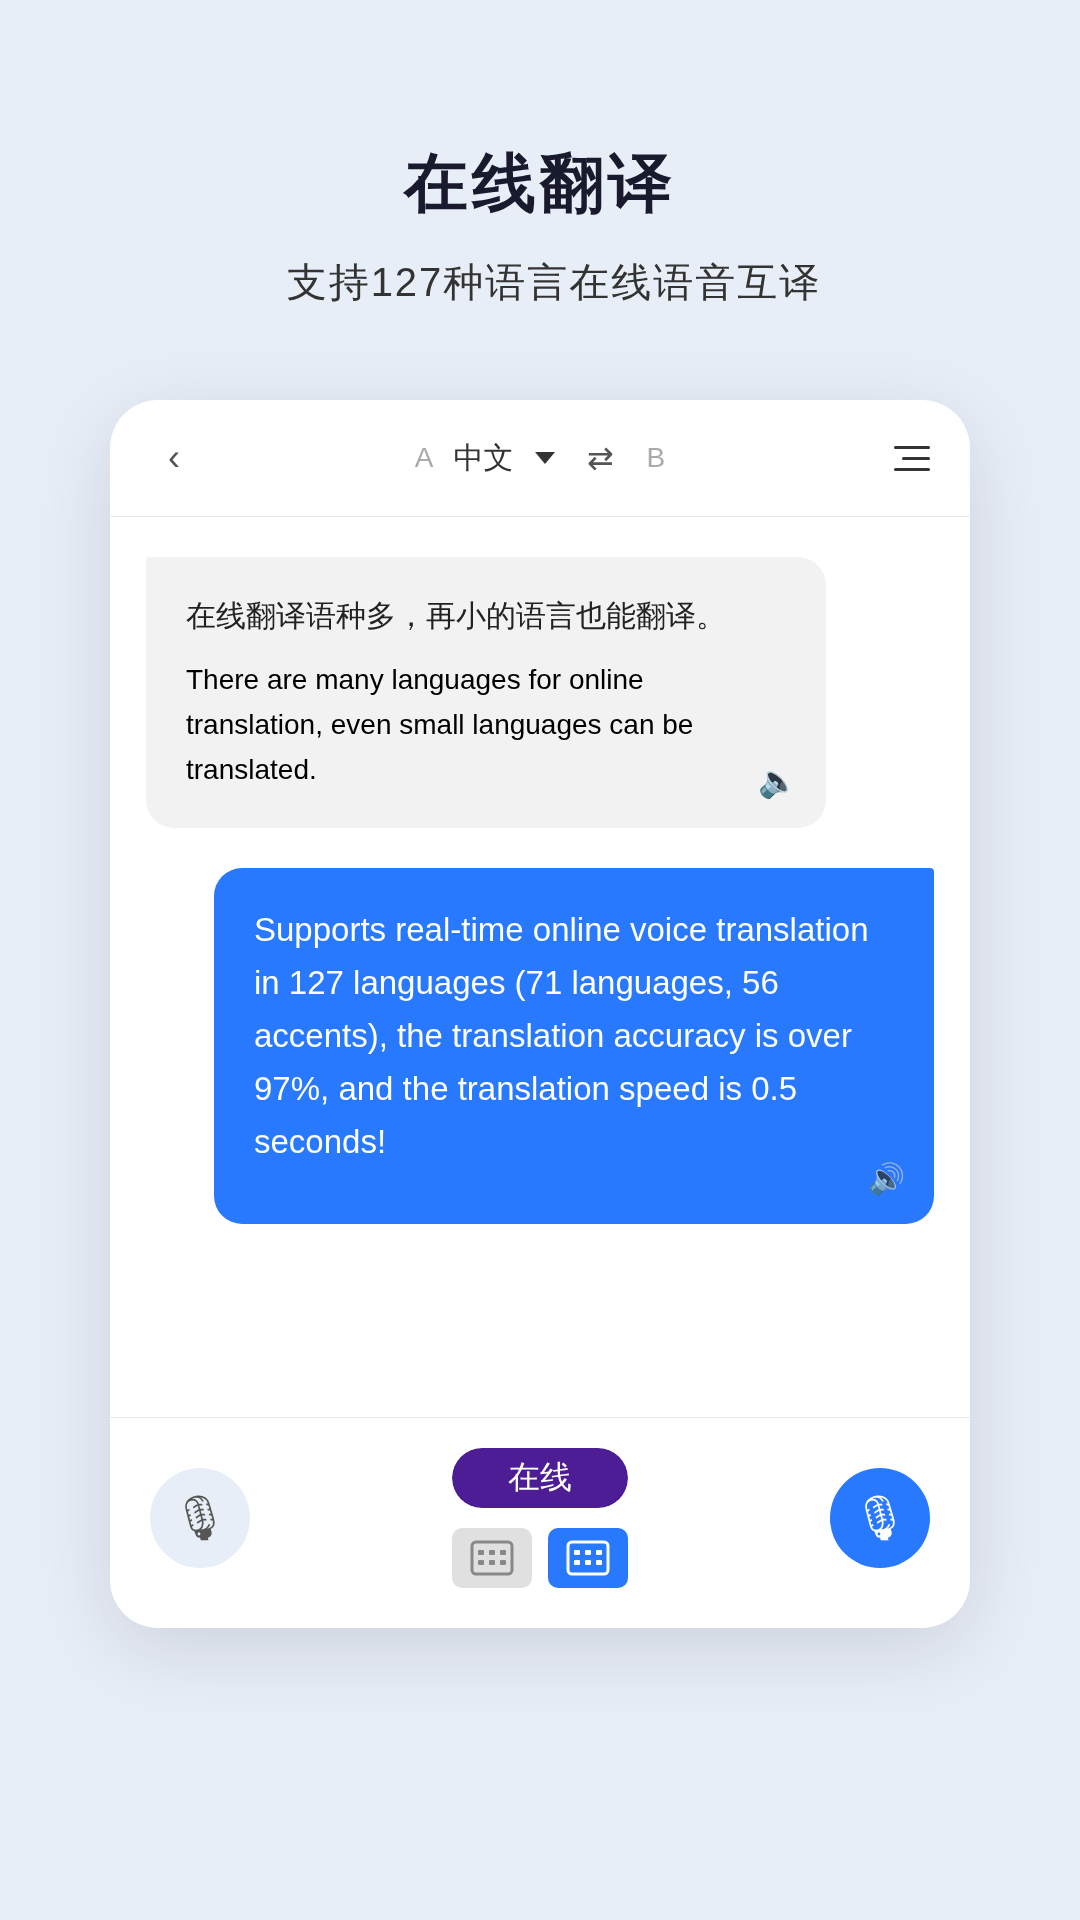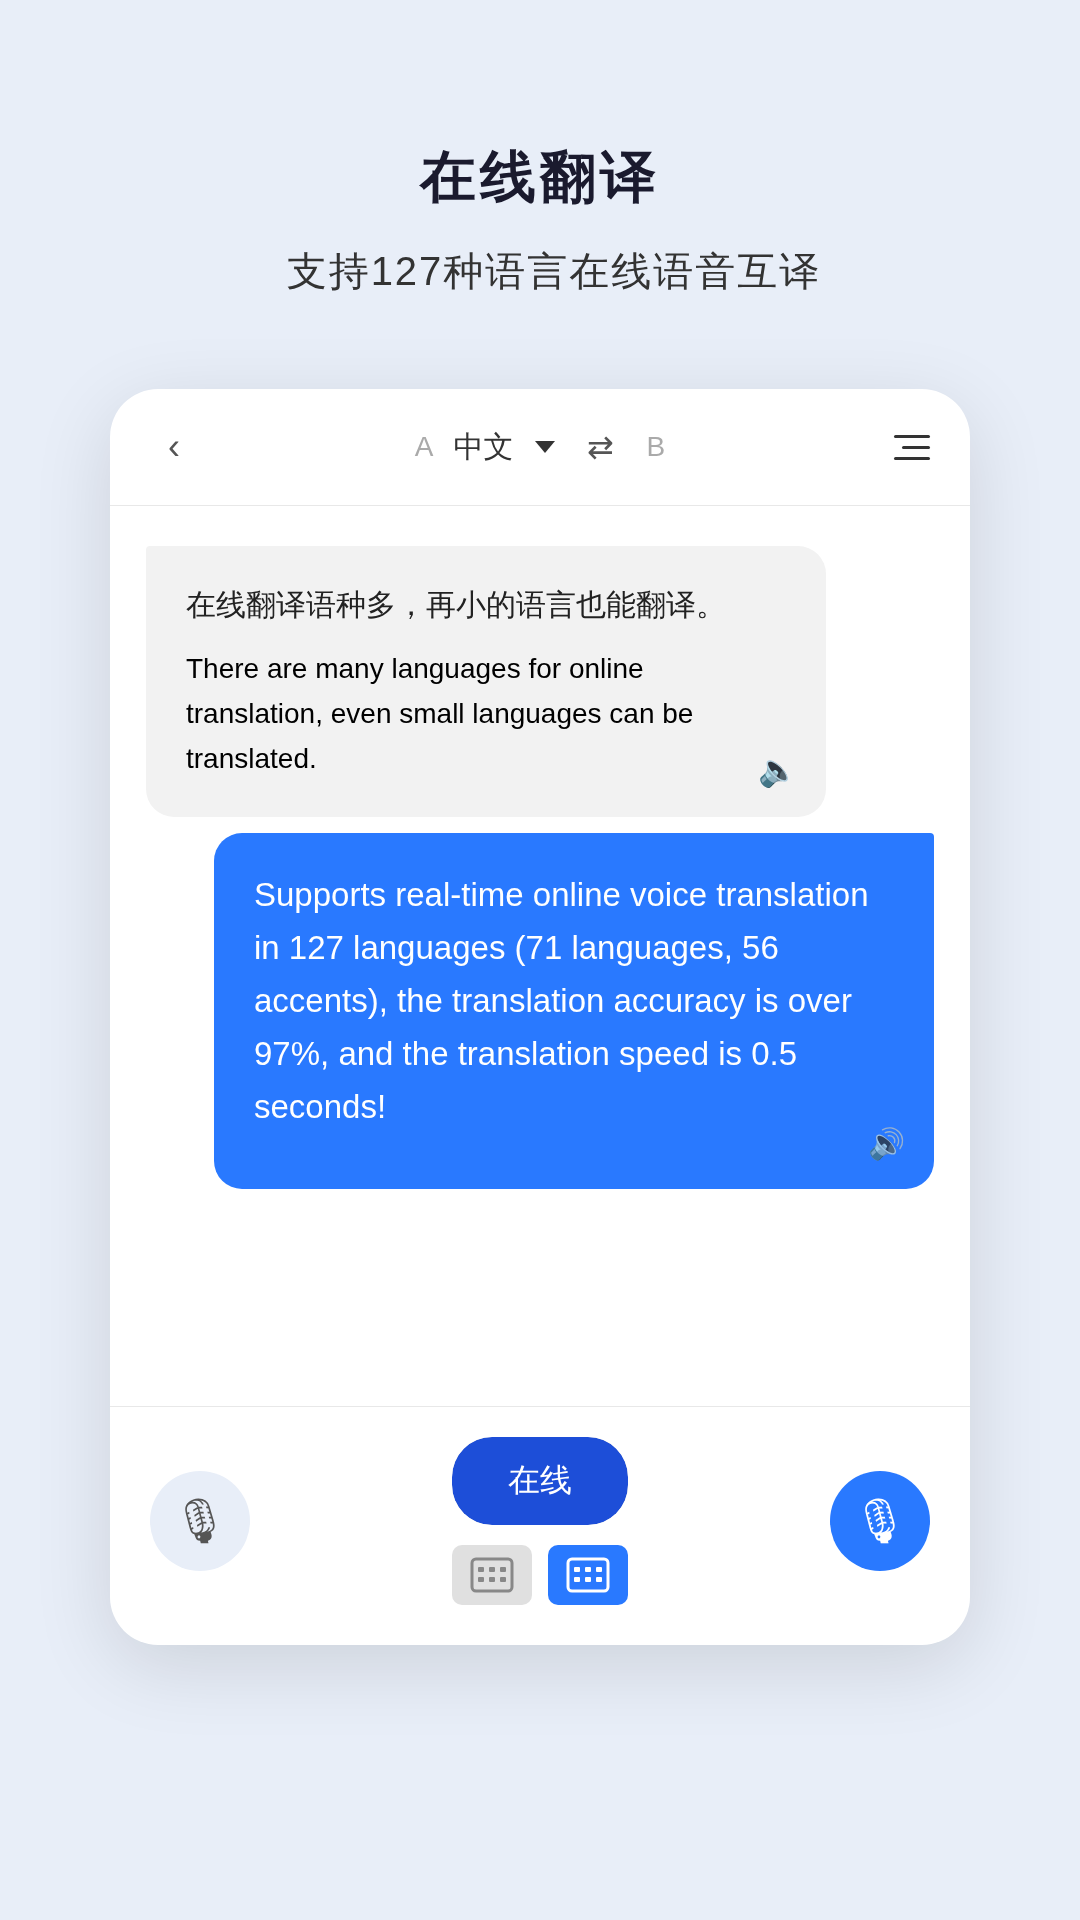--- a/index.html
+++ b/index.html
@@ -16,21 +16,21 @@
 
     .page-header {
       width: 100%;
       display: flex;
       flex-direction: column;
       align-items: center;
       padding: 140px 60px 60px;
     }
 
     .page-title {
-      font-size: 56px;
+      font-size: 64px;
       font-weight: 700;
       color: #1a1a2e;
       margin-bottom: 28px;
       letter-spacing: 4px;
     }
 
     .page-subtitle {
       font-size: 40px;
       font-weight: 400;
       color: #333;
@@ -157,21 +157,21 @@
     .menu-line:nth-child(1) { width: 36px; }
     .menu-line:nth-child(2) { width: 28px; }
     .menu-line:nth-child(3) { width: 36px; }
 
     
     .chat-area {
       flex: 1;
       padding: 40px 36px;
       display: flex;
       flex-direction: column;
-      gap: 16px;
+      gap: 40px;
       min-height: 900px;
     }
 
     
     .bubble-left {
       background: #f2f2f2;
       border-radius: 4px 28px 28px 28px;
       padding: 36px 40px;
       max-width: 680px;
       align-self: flex-start;
@@ -258,23 +258,23 @@
     }
 
     .online-offline-toggle {
       display: flex;
       border-radius: 40px;
       overflow: hidden;
       background: #e0e0e0;
     }
 
     .toggle-online {
-      background: #1d4ed8;
+      background: #4c1d95;
       color: white;
-      padding: 22px 56px;
+      padding: 8px 56px;
       font-size: 32px;
       font-weight: 500;
       cursor: pointer;
       border-radius: 40px;
     }
 
     .toggle-offline {
       color: #888;
       padding: 22px 56px;
       font-size: 32px;

